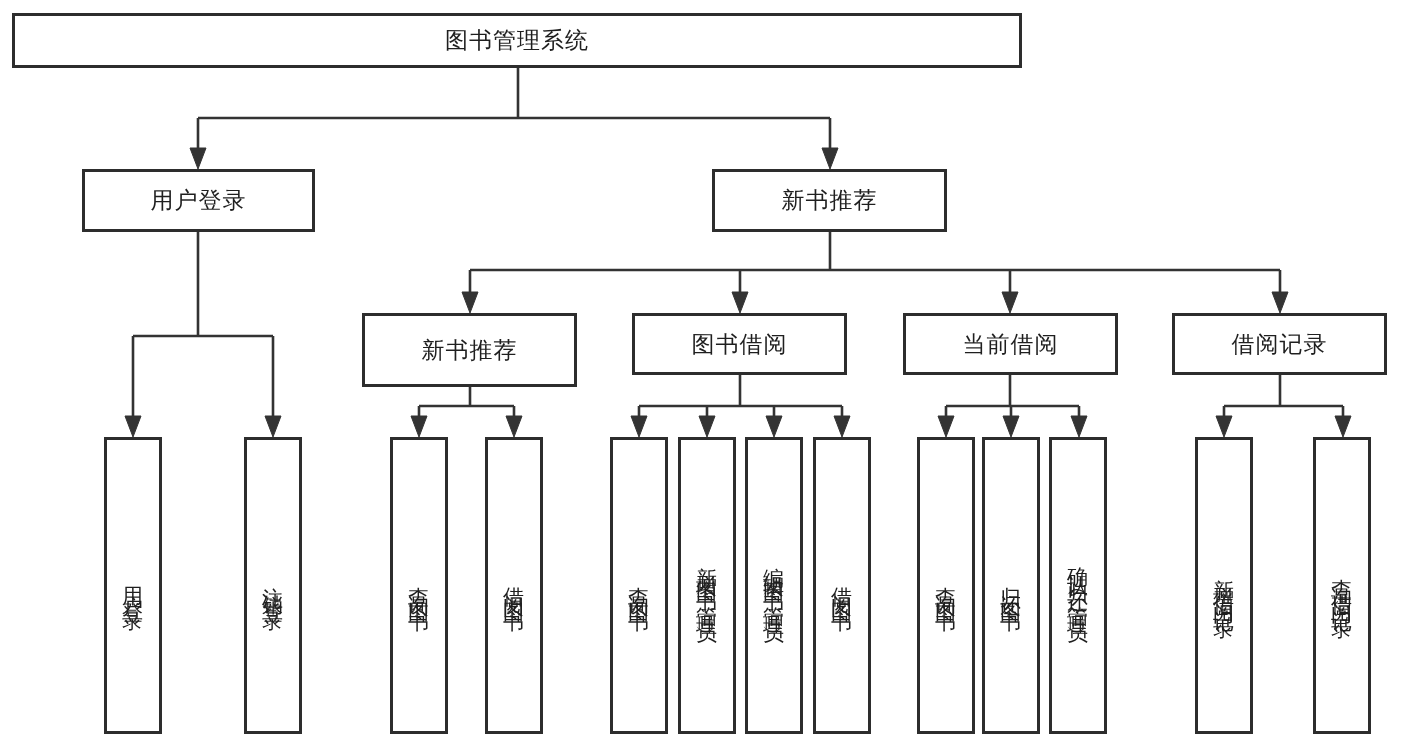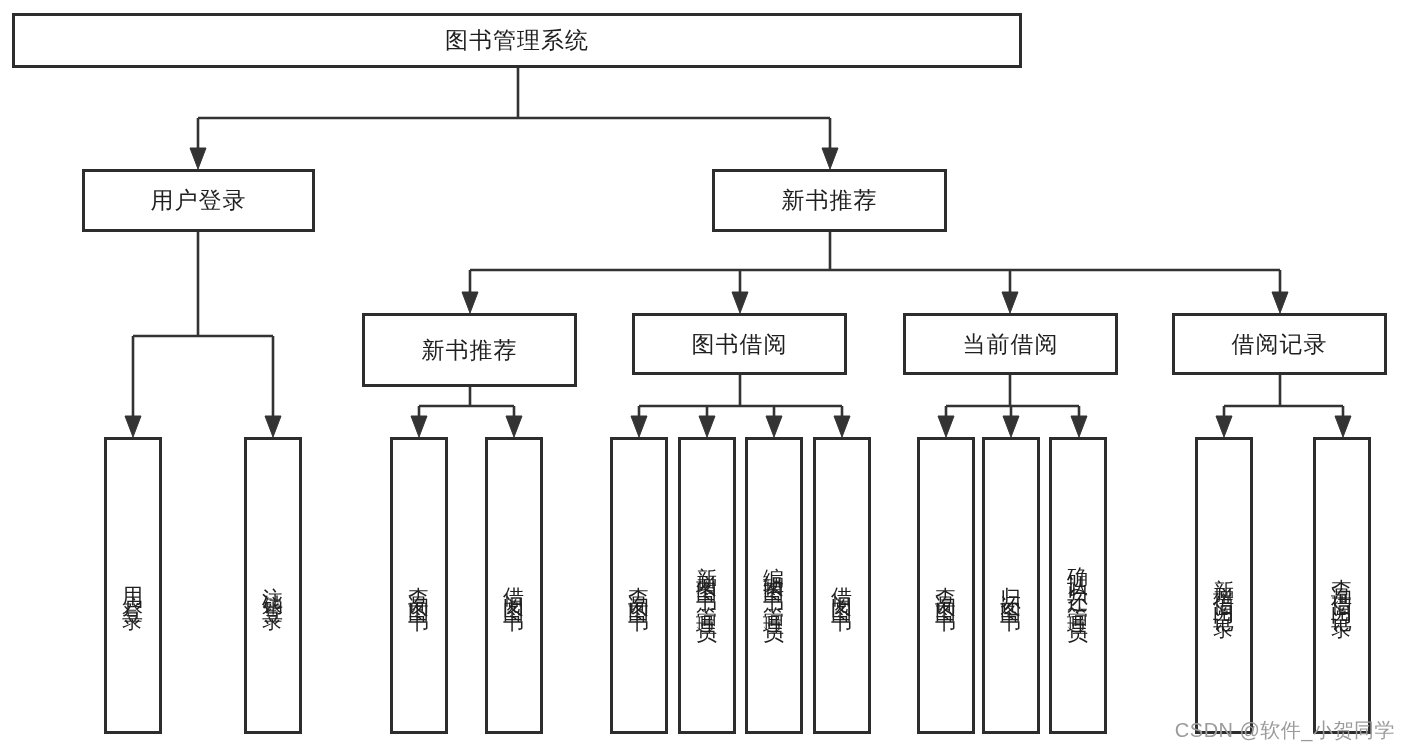--- a/index.html
+++ b/index.html
@@ -168,15 +168,14 @@
     <span class="lbl">确认归还（管理员）</span>
   </div>
 
   <div class="node v" style="left:1195px; top:437px; width:58px; height:297px;">
     <span class="lbl">新增借阅记录</span>
   </div>
   <div class="node v" style="left:1313px; top:437px; width:58px; height:297px;">
     <span class="lbl">查询借阅记录</span>
   </div>
 
-  <div class="watermark">CSDN @软件_小贺同学</div>
 
 </div>
 
 </body></html>

